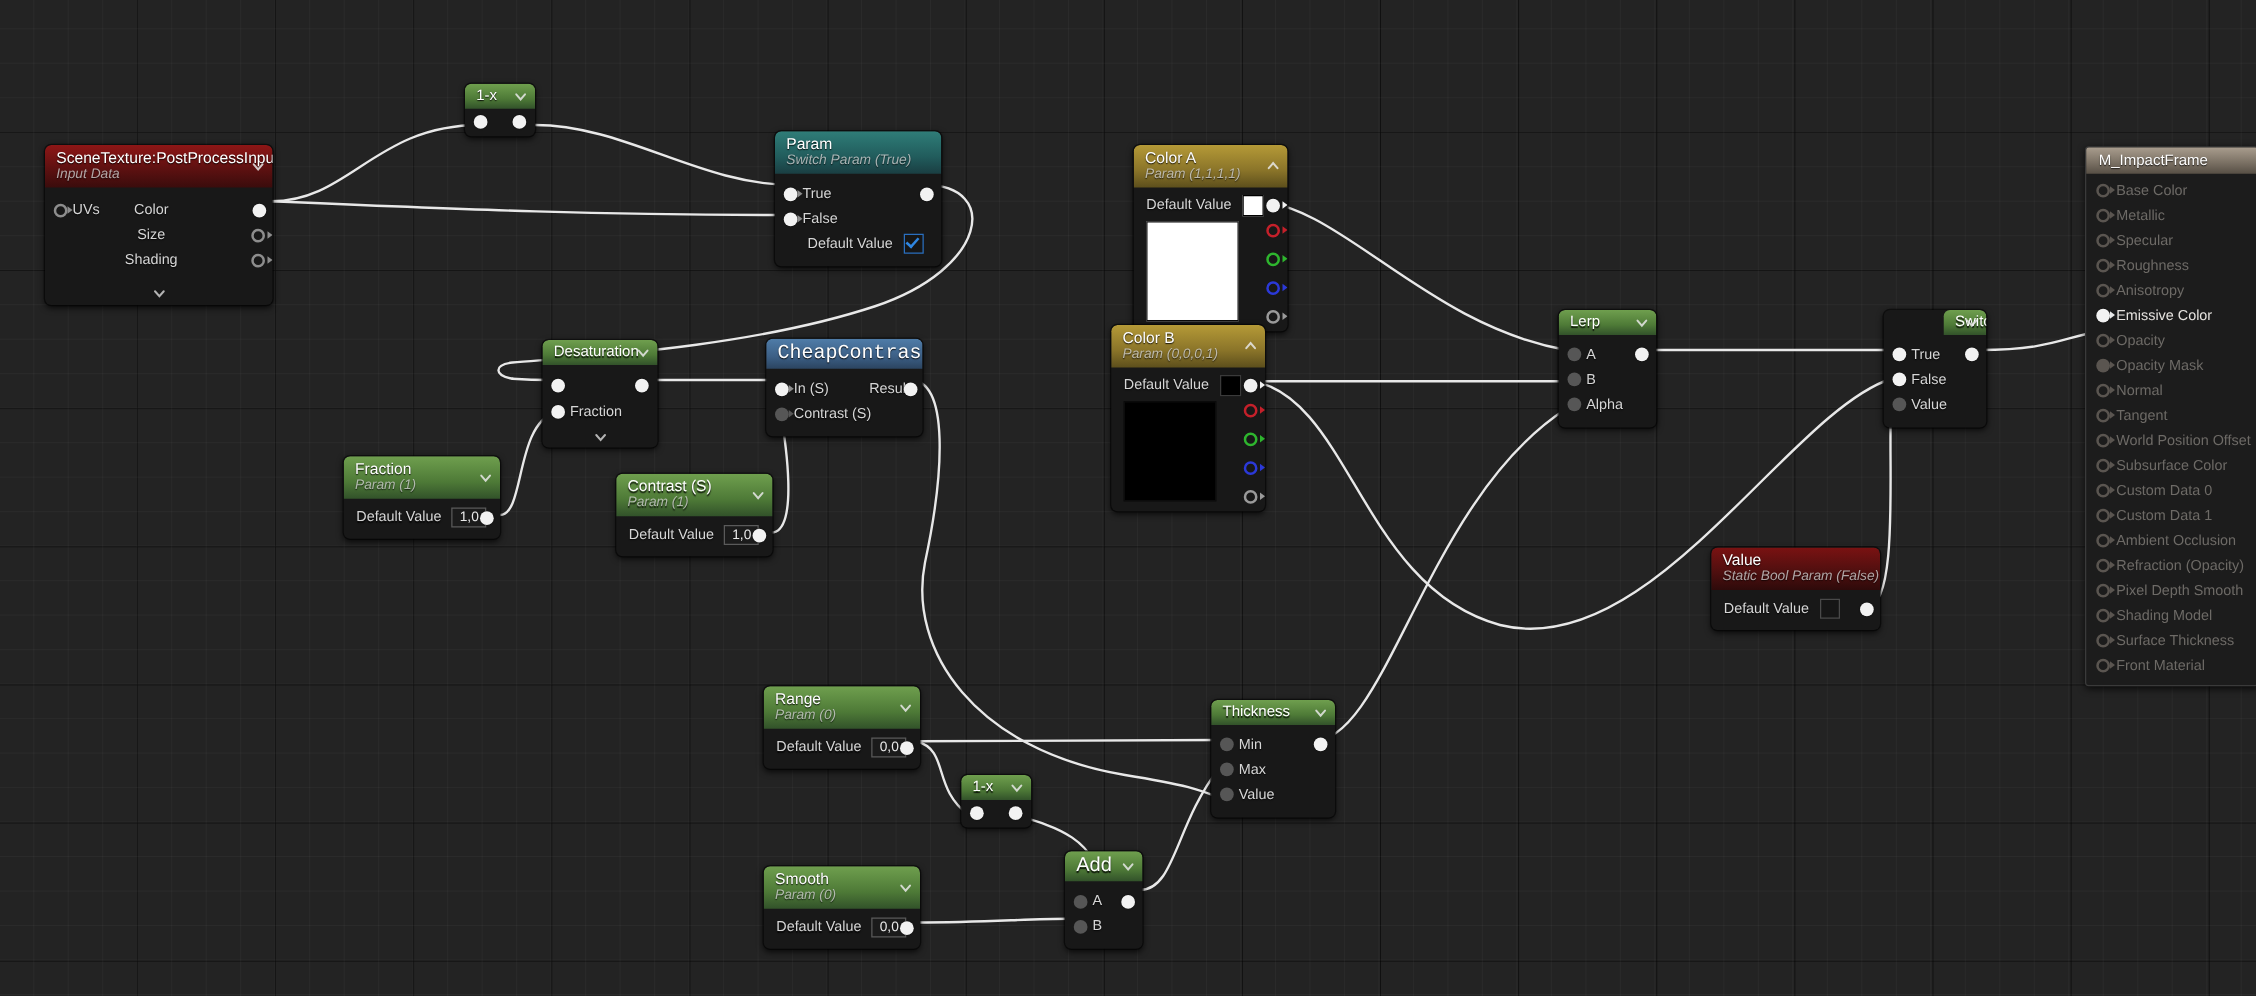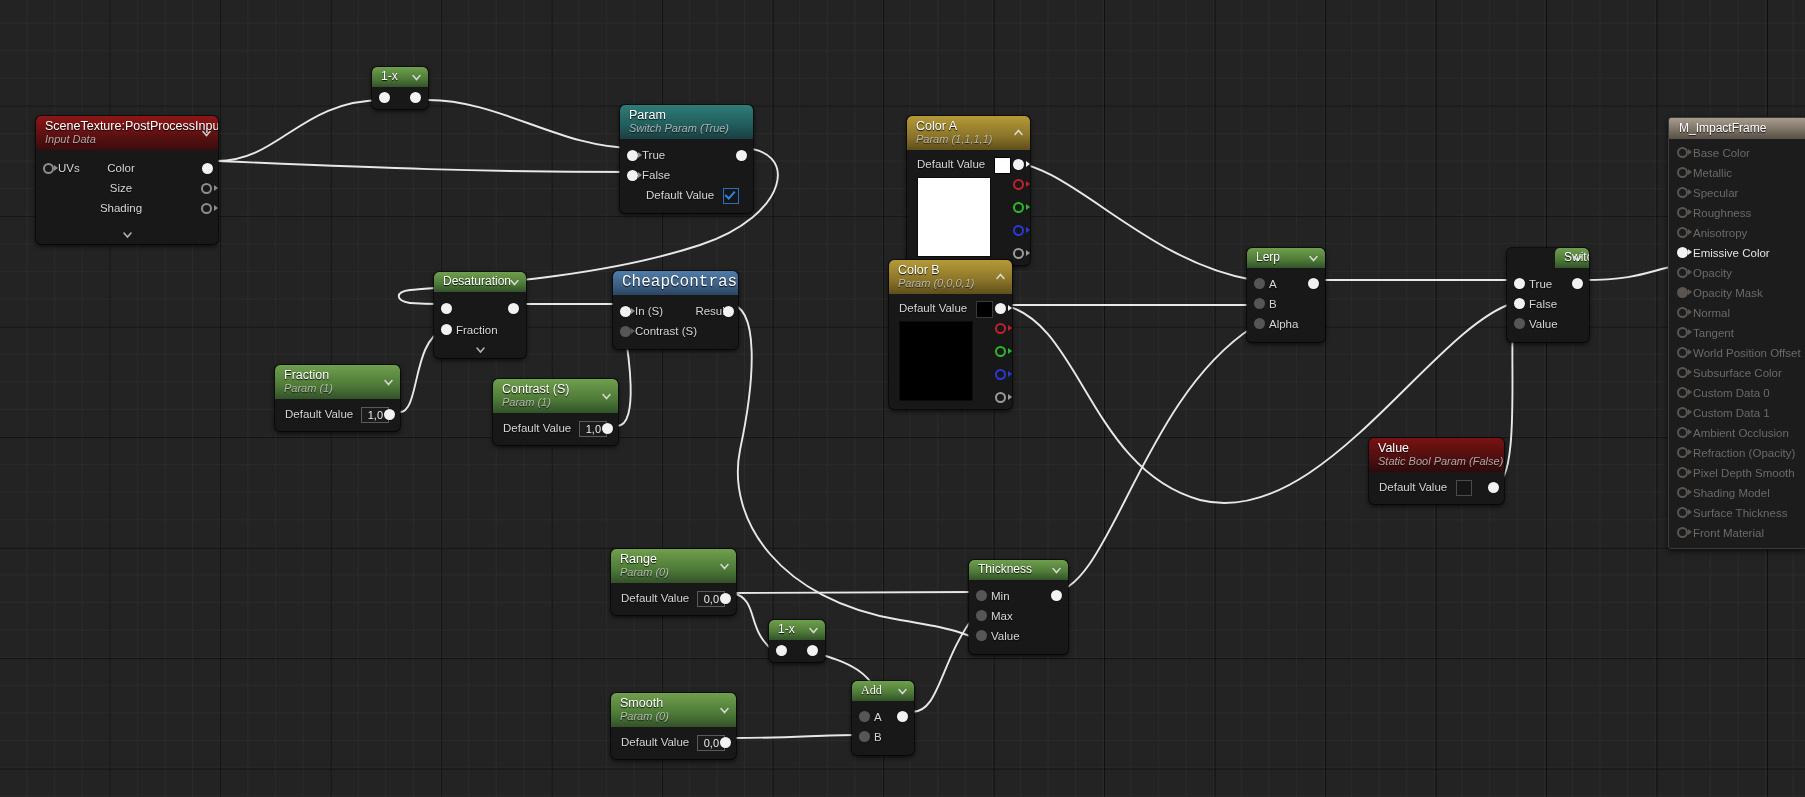--- a/index.html
+++ b/index.html
@@ -528,21 +528,21 @@
       <div class="row" style="padding-left:10px;">
         <span class="lbl">Default Value</span>
         <span class="valbox">0,0</span>
         <span class="pin filled" style="right:5px;top:4.5px;"></span>
       </div>
     </div>
   </div>
 
   <div class="node" style="left:852px;top:681px;width:62px;">
     <div class="nhead h-green compact" style="padding-right:18px;">
-      <div class="t" style="font-size:12px;font-family:Liberation Serif, serif;">Add</div>
+      <div class="t" style="font-size:16px;">Add</div>
       <span class="chev">
         <svg viewBox="0 0 11 11">
             <path d="M2 4 L5.5 8 L9 4" stroke="#e8e8e8" stroke-width="1.6" fill="none" stroke-linecap="round"></path>
           </svg>
       </span>
     </div>
     <div class="nbody">
       <div class="row">
         <span class="pin dim" style="left:7px;top:4.5px;"></span>
         <span class="lbl">A</span>

